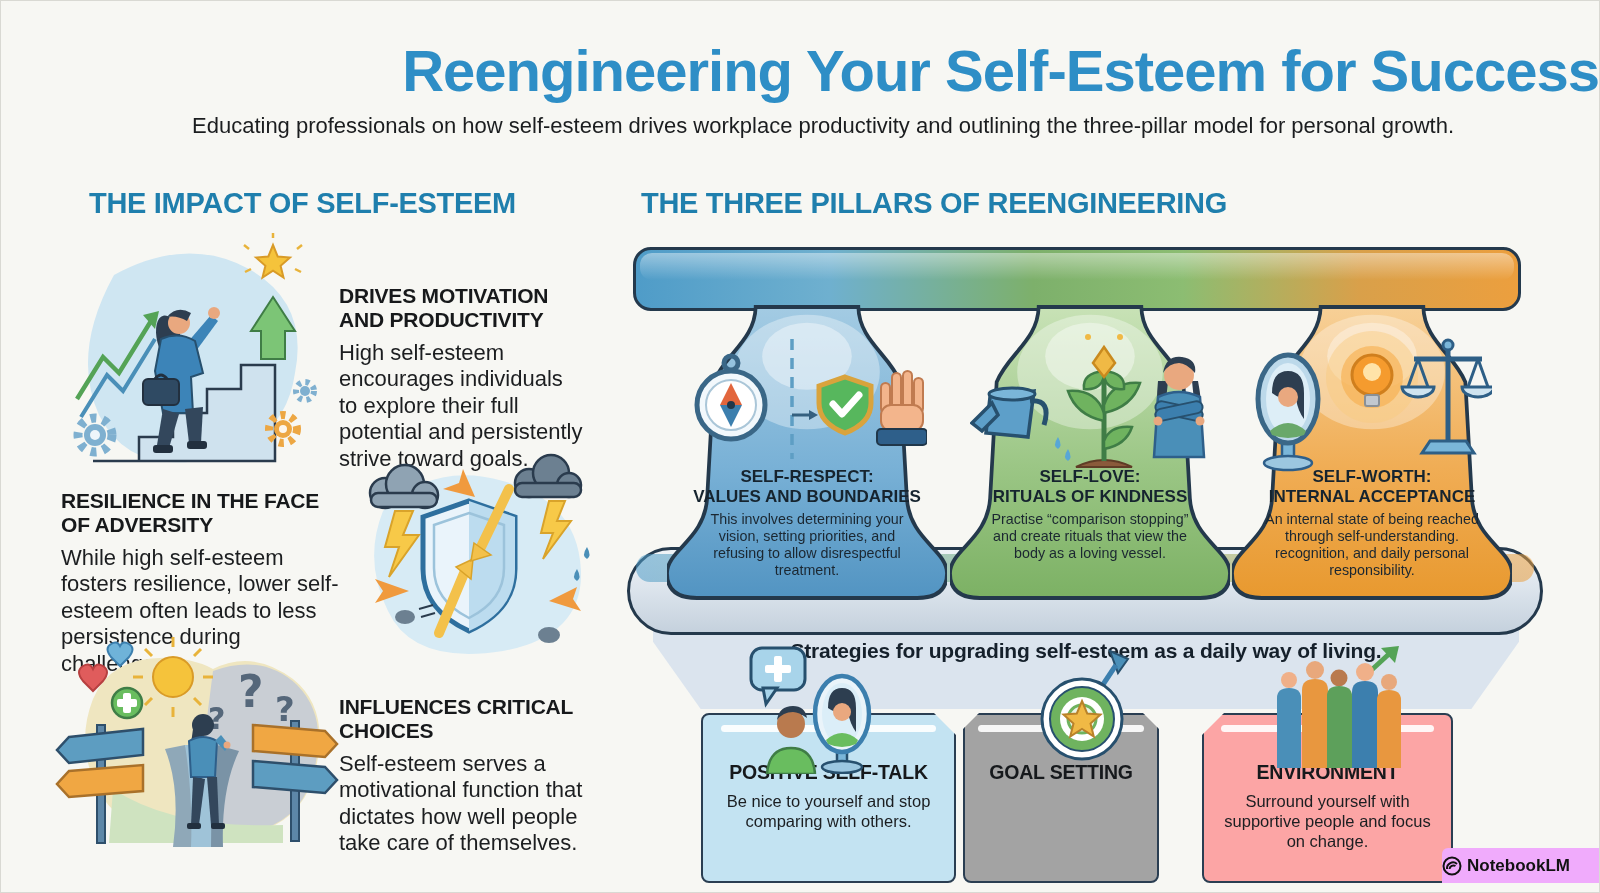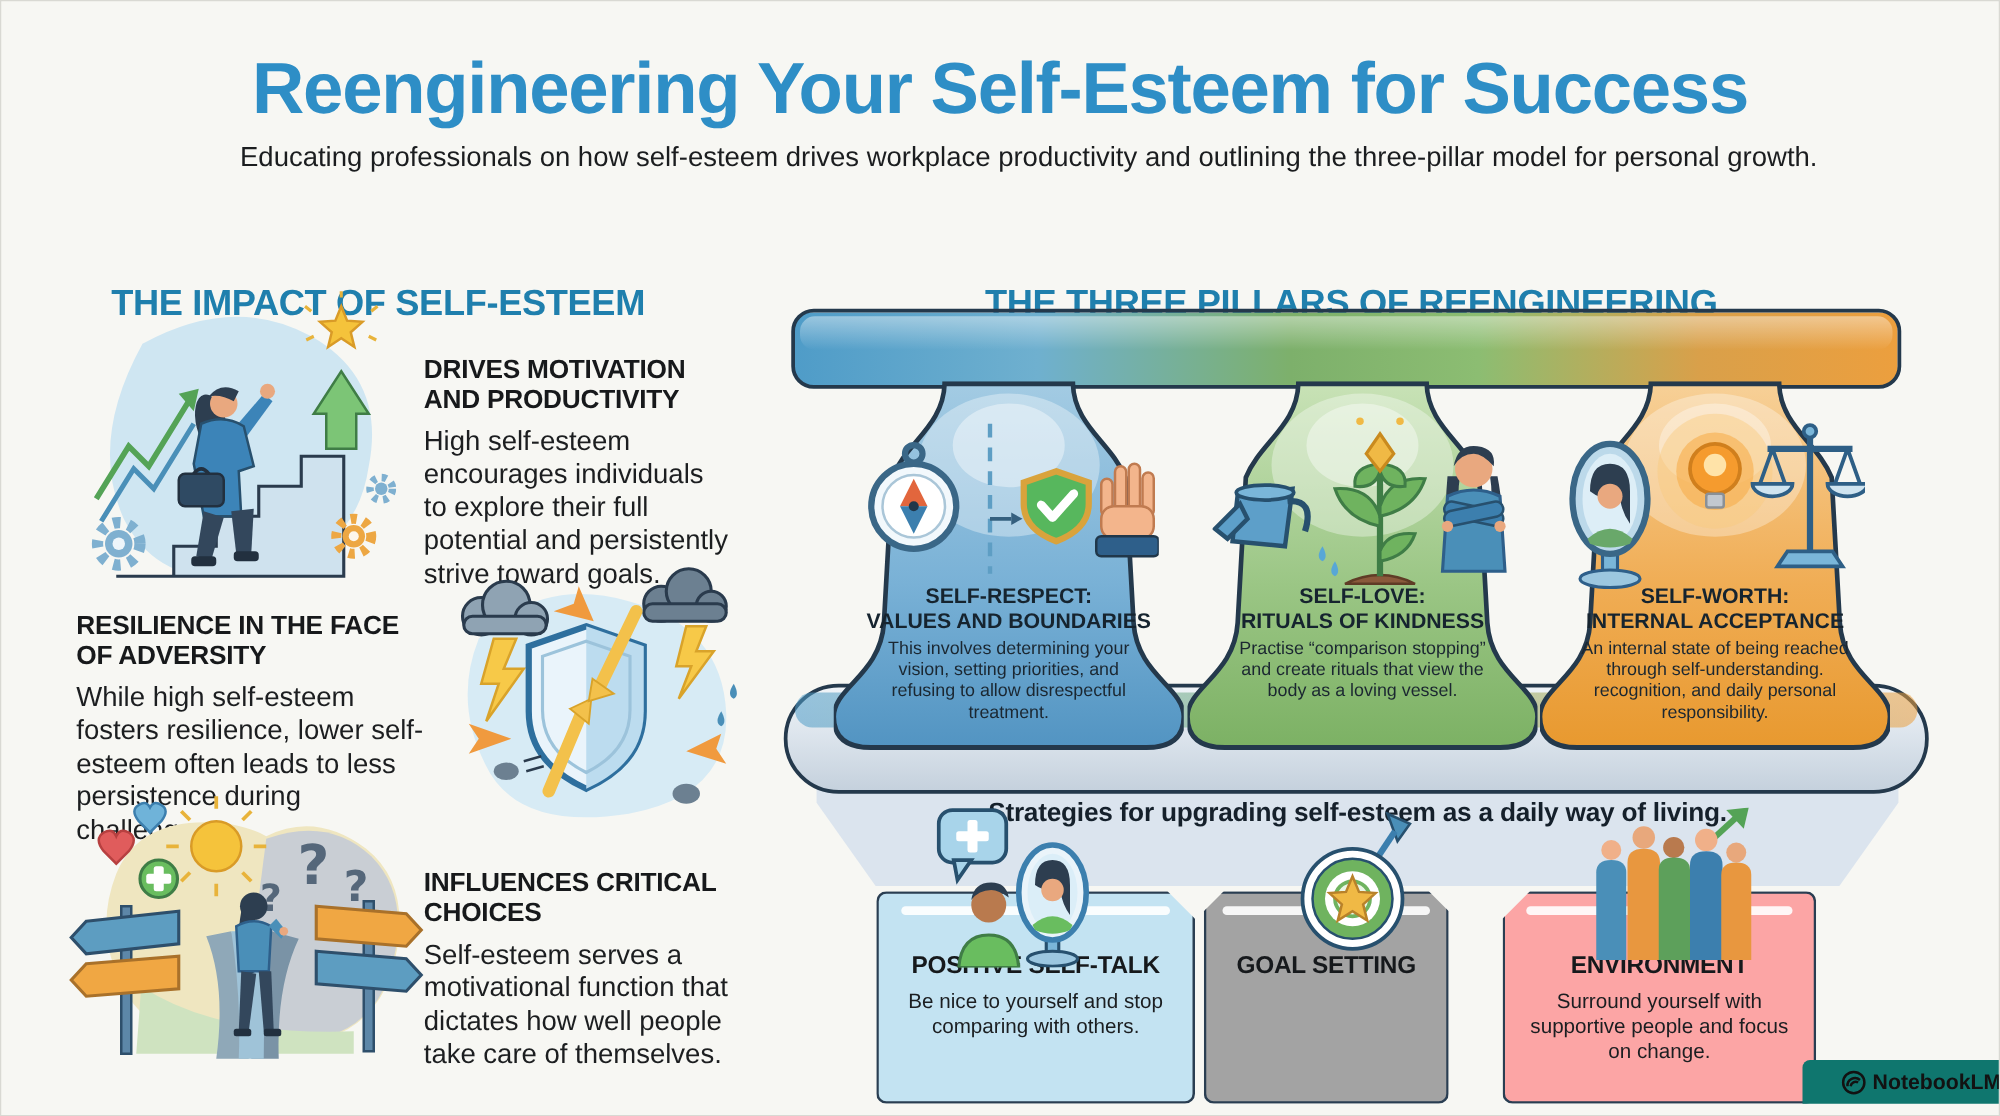--- a/index.html
+++ b/index.html
@@ -7,34 +7,33 @@
   .canvas {
     position:relative; width:1600px; height:893px; overflow:hidden;
     background:#f7f7f3;
     font-family:"Liberation Sans", sans-serif;
     color:#191c1f;
     border:1px solid #d9d9d3;
   }
   
   .title {
     position:absolute; top:36px; left:0; width:100%;
-    text-align:center; font-size:58px; font-weight:800; letter-spacing:-1px;
+    text-align:right; font-size:58px; font-weight:800; letter-spacing:-1px;
     color:#2e8ec6;
   }
   .subtitle {
     position:absolute; top:112px; left:0; width:100%;
     text-align:center; font-size:22px; font-weight:500; color:#1b1d1f;padding-left:46px;
   }
   .section-heading {
     position:absolute; font-size:29px; font-weight:800; letter-spacing:-0.3px;
     color:#1f7fad;
-    margin-top:40px;
   }
   .impact-heading { left:88px; top:186px; width:470px; }
-  .pillars-heading { left:640px; top:186px; width:880px; text-align:center; }
+  .pillars-heading { left:640px; top:186px; width:880px; text-align:left; }
 
   
   .abs { position:absolute; }
   .item-title { font-size:21px; font-weight:800; line-height:1.12; color:#17191b; letter-spacing:-0.2px; }
   .item-body  { font-size:22px; font-weight:500; line-height:1.2; margin-top:9px; color:#1c1e20; }
 
   
   .beam {
     position:absolute; left:632px; top:246px; width:888px; height:64px;
     border:3px solid #24394c; border-radius:18px;
@@ -96,22 +95,22 @@
   .card-1 { left:700px;  width:255px; background:#c3e3f2; clip-path:polygon(0 0,calc(100% - 22px) 0,100% 22px,100% 100%,0 100%); }
   .card-2 { left:962px;  width:196px; background:#a3a3a3; clip-path:polygon(0 16px,16px 0,calc(100% - 16px) 0,100% 16px,100% 100%,0 100%); }
   .card-3 { left:1201px; width:251px; background:#fca5a5; clip-path:polygon(0 22px,22px 0,100% 0,100% 100%,0 100%); }
   .card-title { margin-top:46px; font-size:19.5px; font-weight:800; color:#16191c; letter-spacing:-0.2px; }
   .card-body  { margin:7px auto 0; width:88%; font-size:16.5px; font-weight:500; line-height:1.22; color:#1b1e21; }
   .cluster { position:absolute; z-index:7; }
 
   
   .badge {
     position:absolute; left:1441px; top:847px; width:159px; height:35px; z-index:9;
-    background:#0f766e; border-radius:6px 0 0 0;
-    display:flex; align-items:center; justify-content:flex-end; gap:5px;
+    background:#f0abfc; border-radius:6px 0 0 0;
+    display:flex; align-items:center; justify-content:flex-start; gap:5px;
   }
   .badge-text { font-size:17px; font-weight:600; color:#121212; }
 </style>
 </head>
 <body>
 
 <div class="canvas">
 
   <div class="title">Reengineering Your Self-Esteem for Success</div>
   <div class="subtitle">Educating professionals on how self-esteem drives workplace productivity and outlining the three-pillar model for personal growth.</div>

